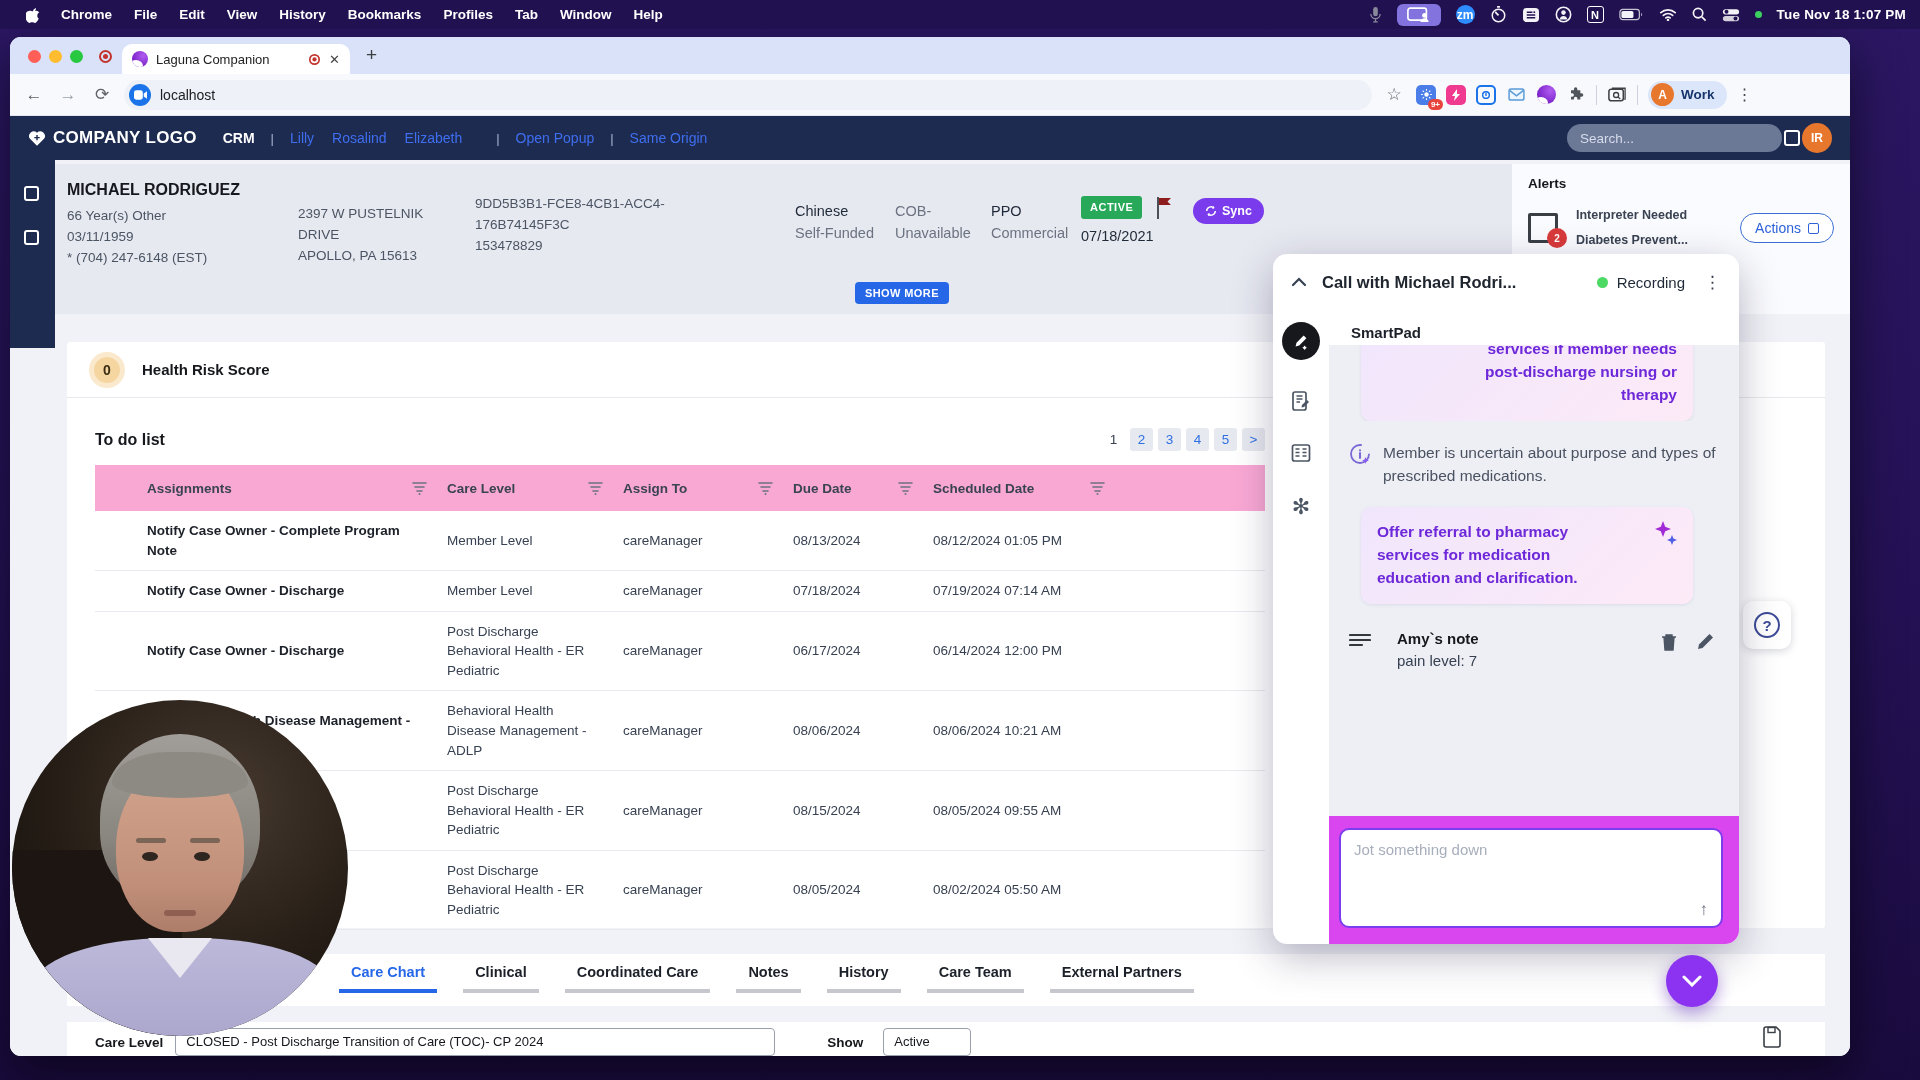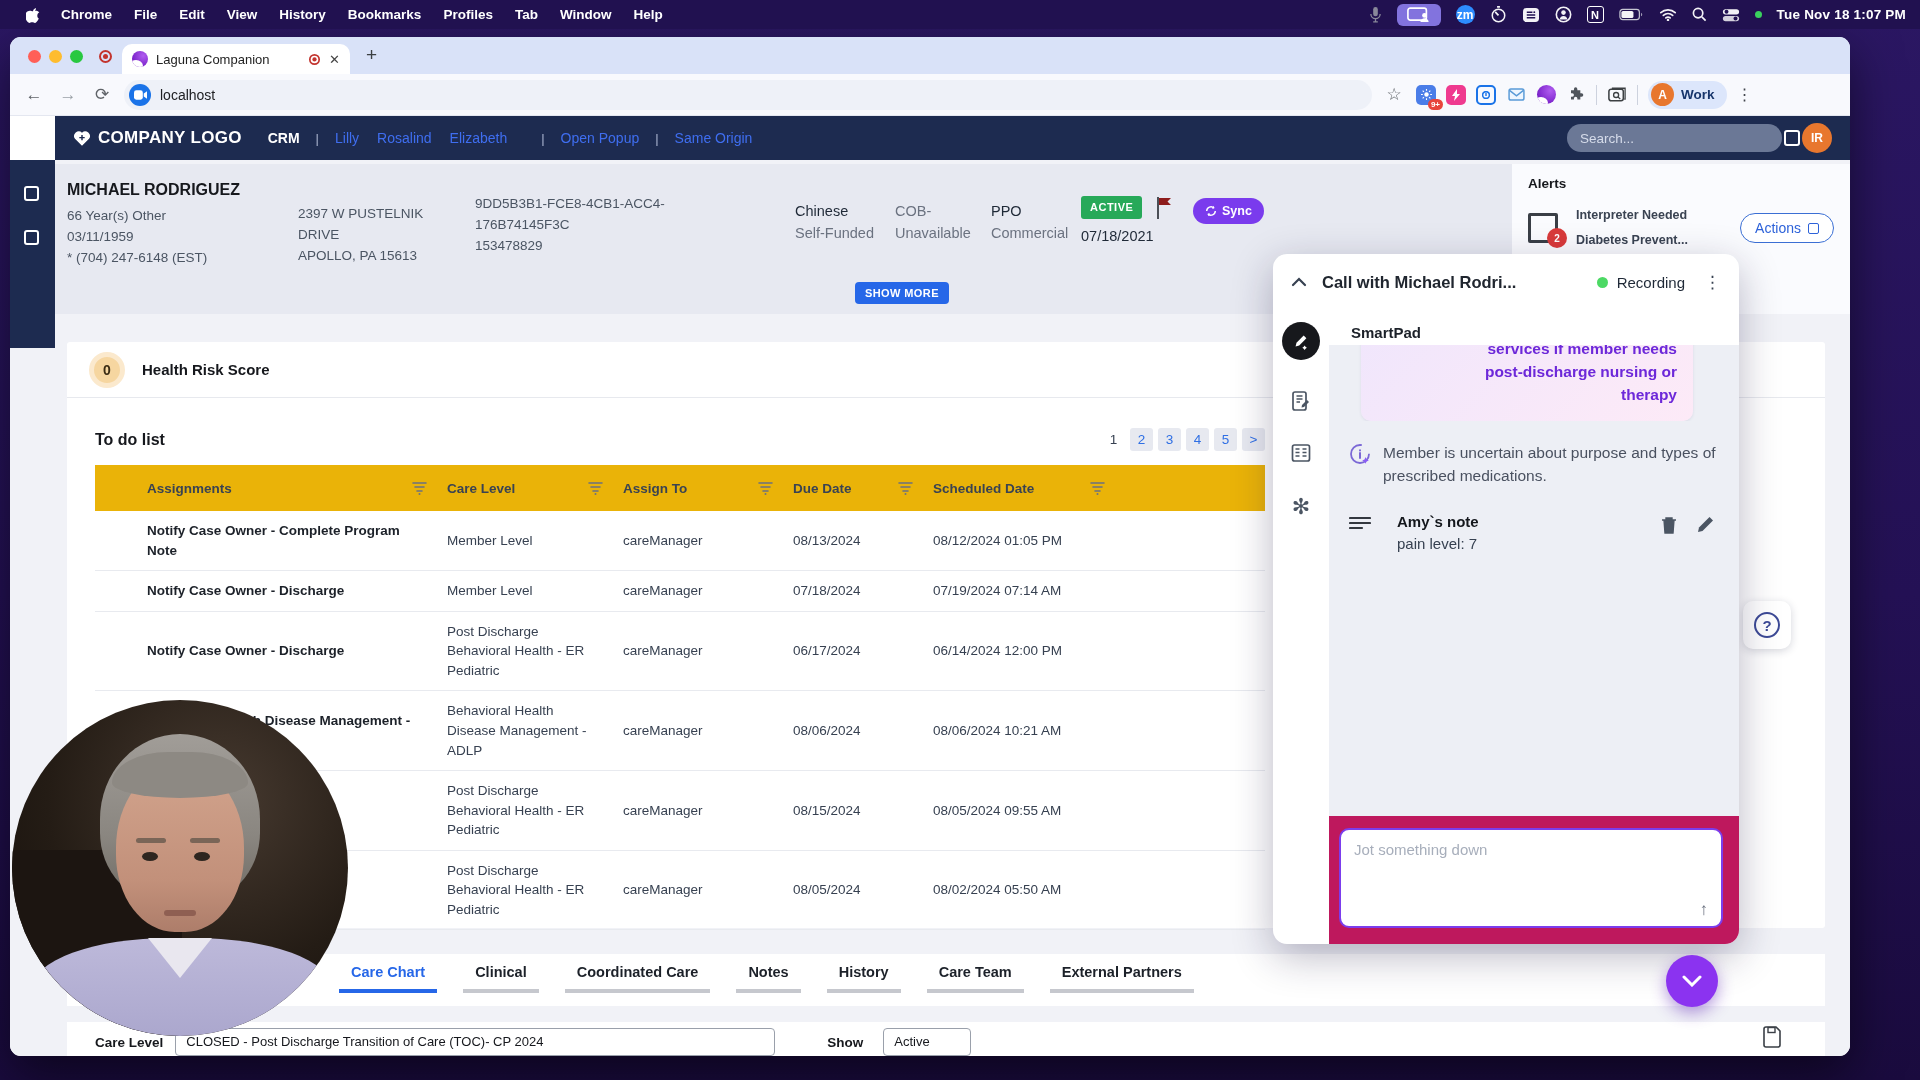--- a/index.html
+++ b/index.html
@@ -51,21 +51,21 @@
     font-weight:700; border-radius:7px; padding:1px 3px; }
   .sep-v { width:1px; height:20px; background:#cdd2de; }
   .work-chip { height:28px; background:#dce6fb; border-radius:15px; display:flex; align-items:center; gap:7px;
     padding:2px 12px 2px 3px; }
   .work-av { width:23px; height:23px; border-radius:50%; background:#e8772e; color:#fff; font-size:12px;
     font-weight:700; display:flex; align-items:center; justify-content:center; }
   .work-label { font-size:13.5px; font-weight:600; color:#17356b; }
   .kebab { color:#41454c; font-size:16px; letter-spacing:0; width:16px; text-align:center; }
 
   
-  .crmheader { height:44px; background:#1d2b50; display:flex; align-items:center; padding:0 18px; color:#fff;margin-left:45px; }
+  .crmheader { height:44px; background:#1d2b50; display:flex; align-items:center; padding:0 18px; color:#fff; }
   .logo-heart { margin-right:7px; display:flex; }
   .logo-text { font-size:17px; font-weight:800; letter-spacing:.3px; }
   .crm-label { font-size:14px; font-weight:700; margin-left:26px; }
   .crm-sep { color:#aab4cf; margin:0 16px; font-size:13px; }
   .crm-link { color:#3f6ef0; font-size:14px; text-decoration:none; margin-right:18px; }
   .crm-link.solo { margin-right:0; }
   .crm-right { margin-left:auto; display:flex; align-items:center; gap:2px; }
   .searchpill { width:215px; height:28px; background:#6b7896; border-radius:14px; display:flex; align-items:center;
     padding:0 13px; color:#d6dcea; font-size:13.5px; }
   .sq-ic { width:16px; height:16px; border:2px solid #fff; border-radius:3px; }
@@ -107,21 +107,21 @@
     color:#3a2c13; font-size:14px; font-weight:700; display:flex; align-items:center; justify-content:center; }
   .hrs-label { font-size:15px; font-weight:800; color:#16181d;text-align:center; }
   .todo { padding:30px 28px 0 28px; }
   .todo-head { display:flex; align-items:center; width:1170px; }
   .todo-title { font-size:16px; font-weight:800; color:#16181d; }
   .pager { margin-left:auto; display:flex; align-items:center; gap:5px; }
   .pg { min-width:23px; height:23px; display:flex; align-items:center; justify-content:center; font-size:13.5px; }
   .pg.cur { color:#374151; }
   .pg.box { background:#e7e9f0; border-radius:3px; color:#2f6fe4; }
   table.todo-tbl { margin-top:14px; border-collapse:collapse; width:1170px; table-layout:fixed; }
-  .todo-tbl th { background:#eab308; height:46px; text-align:left; font-size:13.5px; color:#3a4352;
+  .todo-tbl th { background:#f9a8d4; height:46px; text-align:left; font-size:13.5px; color:#3a4352;
     font-weight:700; padding:0 10px; }
   .todo-tbl th .th-in { display:flex; align-items:center; justify-content:space-between; gap:6px; }
   .todo-tbl td { border-bottom:1px solid #e8eaef; font-size:13.5px; color:#374151; padding:10px 10px;
     vertical-align:middle; line-height:1.45; }
   .todo-tbl td.asg { font-weight:700; color:#1c2129; }
 
   .tabbar { position:absolute; left:57px; top:794px; width:1758px; height:52px; background:#fff;
     display:flex; gap:26px; padding-left:272px; align-items:flex-start; padding-top:10px; }
   .ctab { font-size:14.5px; font-weight:700; color:#1c2129; padding:0 12px 9px 12px; border-bottom:4px solid #c6c8ce; }
   .ctab.active { color:#2667e8; border-bottom-color:#2667e8; }
@@ -161,21 +161,21 @@
   .bubble.first { margin-top:-26px; }
   .obs { display:flex; gap:10px; margin-top:20px; align-items:flex-start; }
   .obs-ic { flex:0 0 auto; margin-top:2px; }
   .obs-text { font-size:15.5px; color:#4a5160; line-height:1.5; width:340px; }
   .bubble.second { margin-top:20px; }
   .spark { position:absolute; right:14px; top:12px; }
   .note-row { display:flex; margin-top:26px; align-items:flex-start; gap:26px; }
   .note-txt .t { font-size:15px; font-weight:700; color:#14171c; }
   .note-txt .b { font-size:15px; color:#374151; margin-top:5px; }
   .note-acts { margin-left:auto; display:flex; gap:18px; padding-right:4px; margin-top:2px; }
-  .cp-input-area { background:#be185d; height:128px; padding:12px 16px 16px 10px; border-radius:0 0 14px 0; }
+  .cp-input-area { background:#d946ef; height:128px; padding:12px 16px 16px 10px; border-radius:0 0 14px 0; }
   .jot-box { height:100px; border:2px solid #7b3ded; border-radius:10px; position:relative; background:#fff; }
   .jot-ph { position:absolute; left:13px; top:11px; font-size:15px; color:#a7aebb; }
   .jot-send { position:absolute; right:13px; bottom:6px; color:#6b7280; font-size:17px; }
 
   .fab { position:absolute; left:1656px; top:795px; width:52px; height:52px; border-radius:50%;
     background:#8b33f0; z-index:45; display:flex; align-items:center; justify-content:center;
     box-shadow:0 6px 16px rgba(90,30,180,.45); }
 
   
   .webcam { position:absolute; left:12px; top:700px; width:336px; height:336px; border-radius:50%;
@@ -678,20 +678,29 @@
             <div class="obs">
               <span class="obs-ic">
                 <svg width="24" height="24" viewBox="0 0 24 24">
                     <circle cx="11" cy="11" r="9" stroke="#7b68d6" stroke-width="1.8" fill="none" stroke-dasharray="44 12"></circle>
                     <path d="M11 7.2v.2M11 10v5" stroke="#7b68d6" stroke-width="2" stroke-linecap="round"></path>
                     <path d="m16.5 14 1 2.4 2.4 1-2.4 1-1 2.4-1-2.4-2.4-1 2.4-1z" fill="#8b5cf6"></path>
                   </svg>
               </span>
               <span class="obs-text">Member is uncertain about purpose and types of prescribed medications.</span>
             </div>
+            <div class="bubble second">
+              <span style="display:block;width:250px">Offer referral to pharmacy services for medication education and clarification.</span>
+              <span class="spark">
+                <svg width="26" height="28" viewBox="0 0 26 28">
+                    <path d="M10 2l2.2 5.8L18 10l-5.8 2.2L10 18l-2.2-5.8L2 10l5.8-2.2z" fill="#a12ad6"></path>
+                    <path d="M19 16l1.4 3.6L24 21l-3.6 1.4L19 26l-1.4-3.6L14 21l3.6-1.4z" fill="#4f5fe8"></path>
+                  </svg>
+              </span>
+            </div>
             <div class="note-row">
               <span style="margin-top:3px">
                 <svg width="22" height="16" viewBox="0 0 22 16">
                     <path d="M1 2h20M1 7h20M1 12h12" stroke="#33383f" stroke-width="2.2" stroke-linecap="round"></path>
                   </svg>
               </span>
               <span class="note-txt">
                 <div class="t">Amy`s note</div>
                 <div class="b">pain level: 7</div>
               </span>

